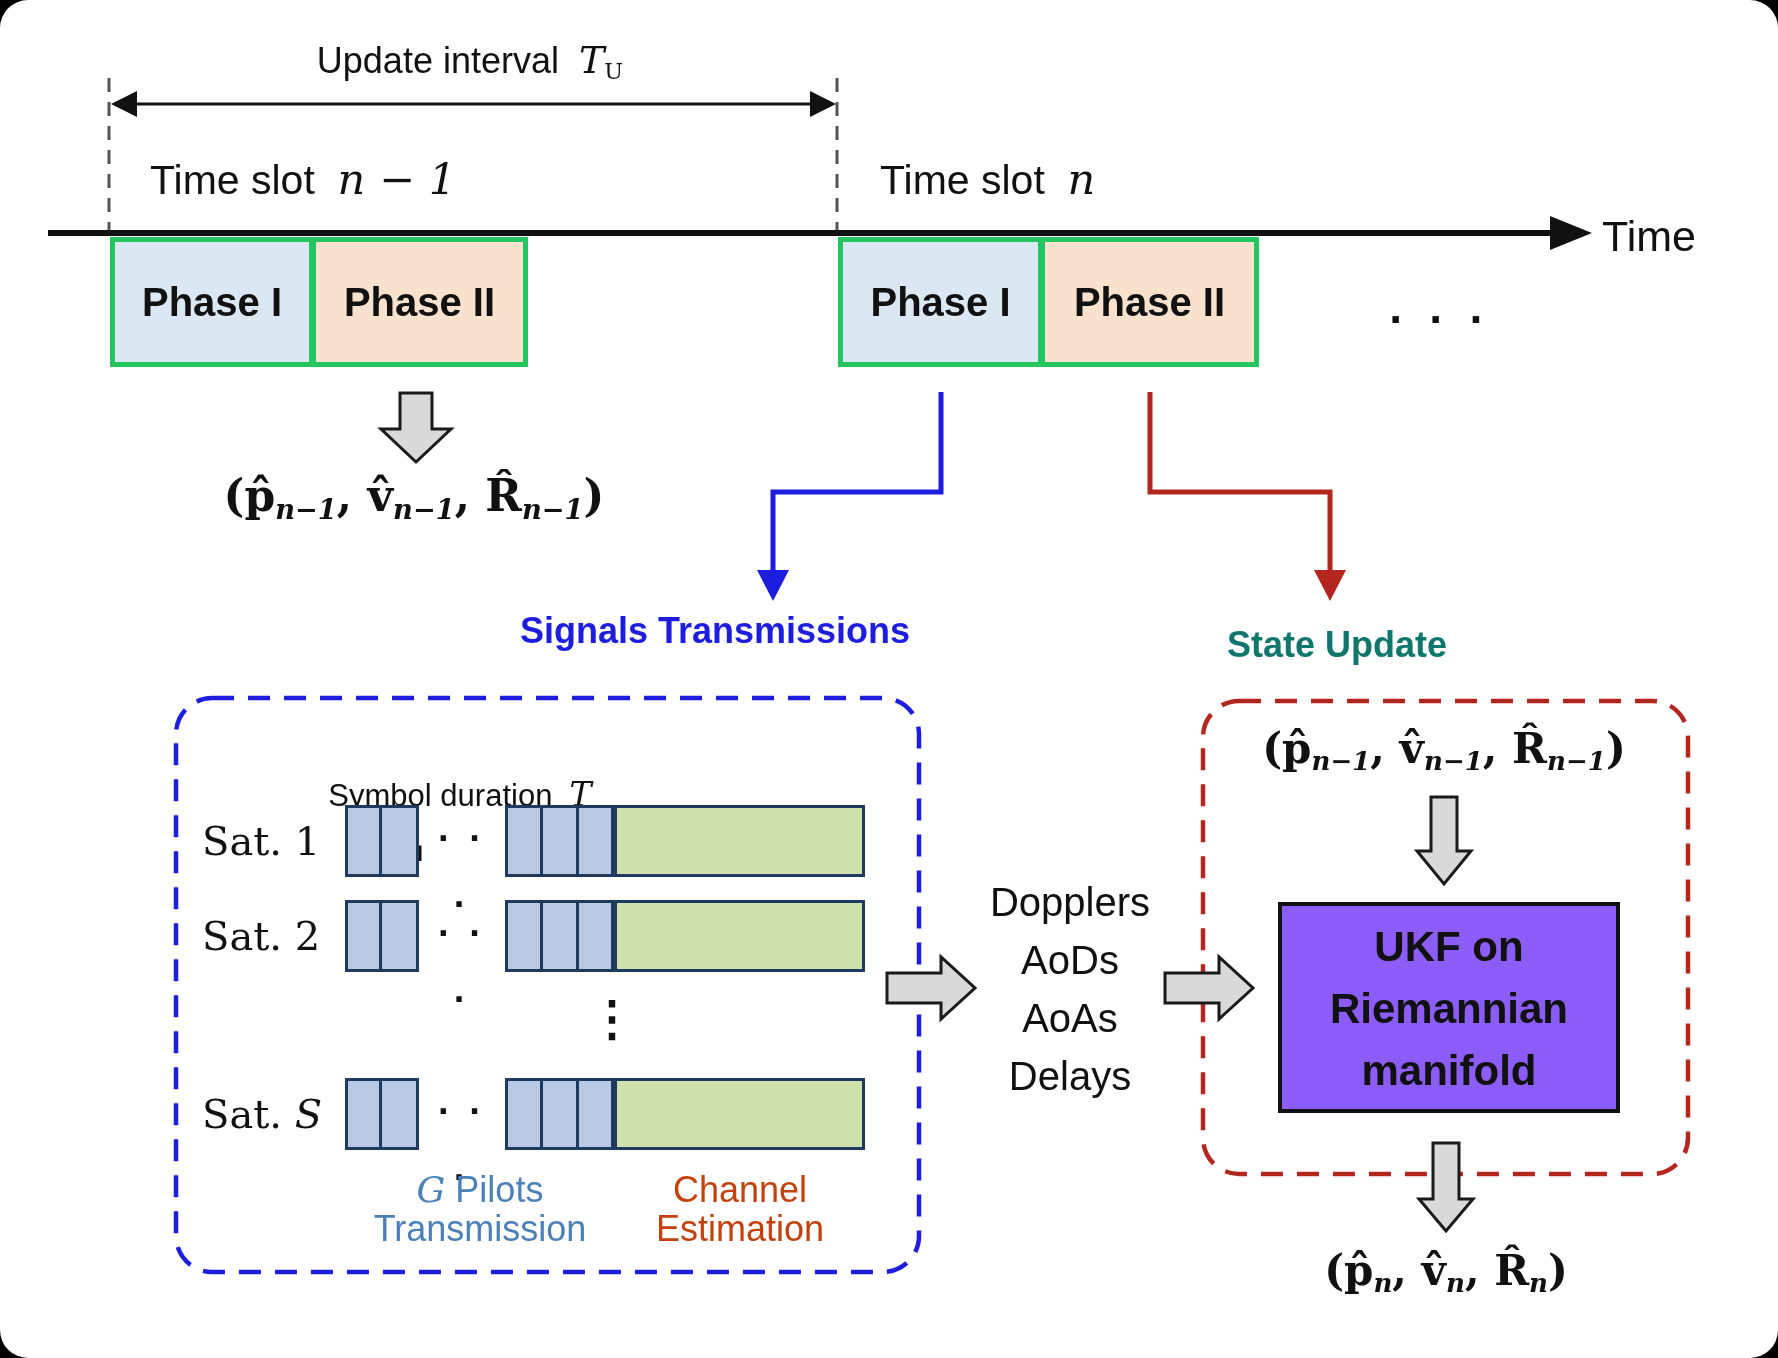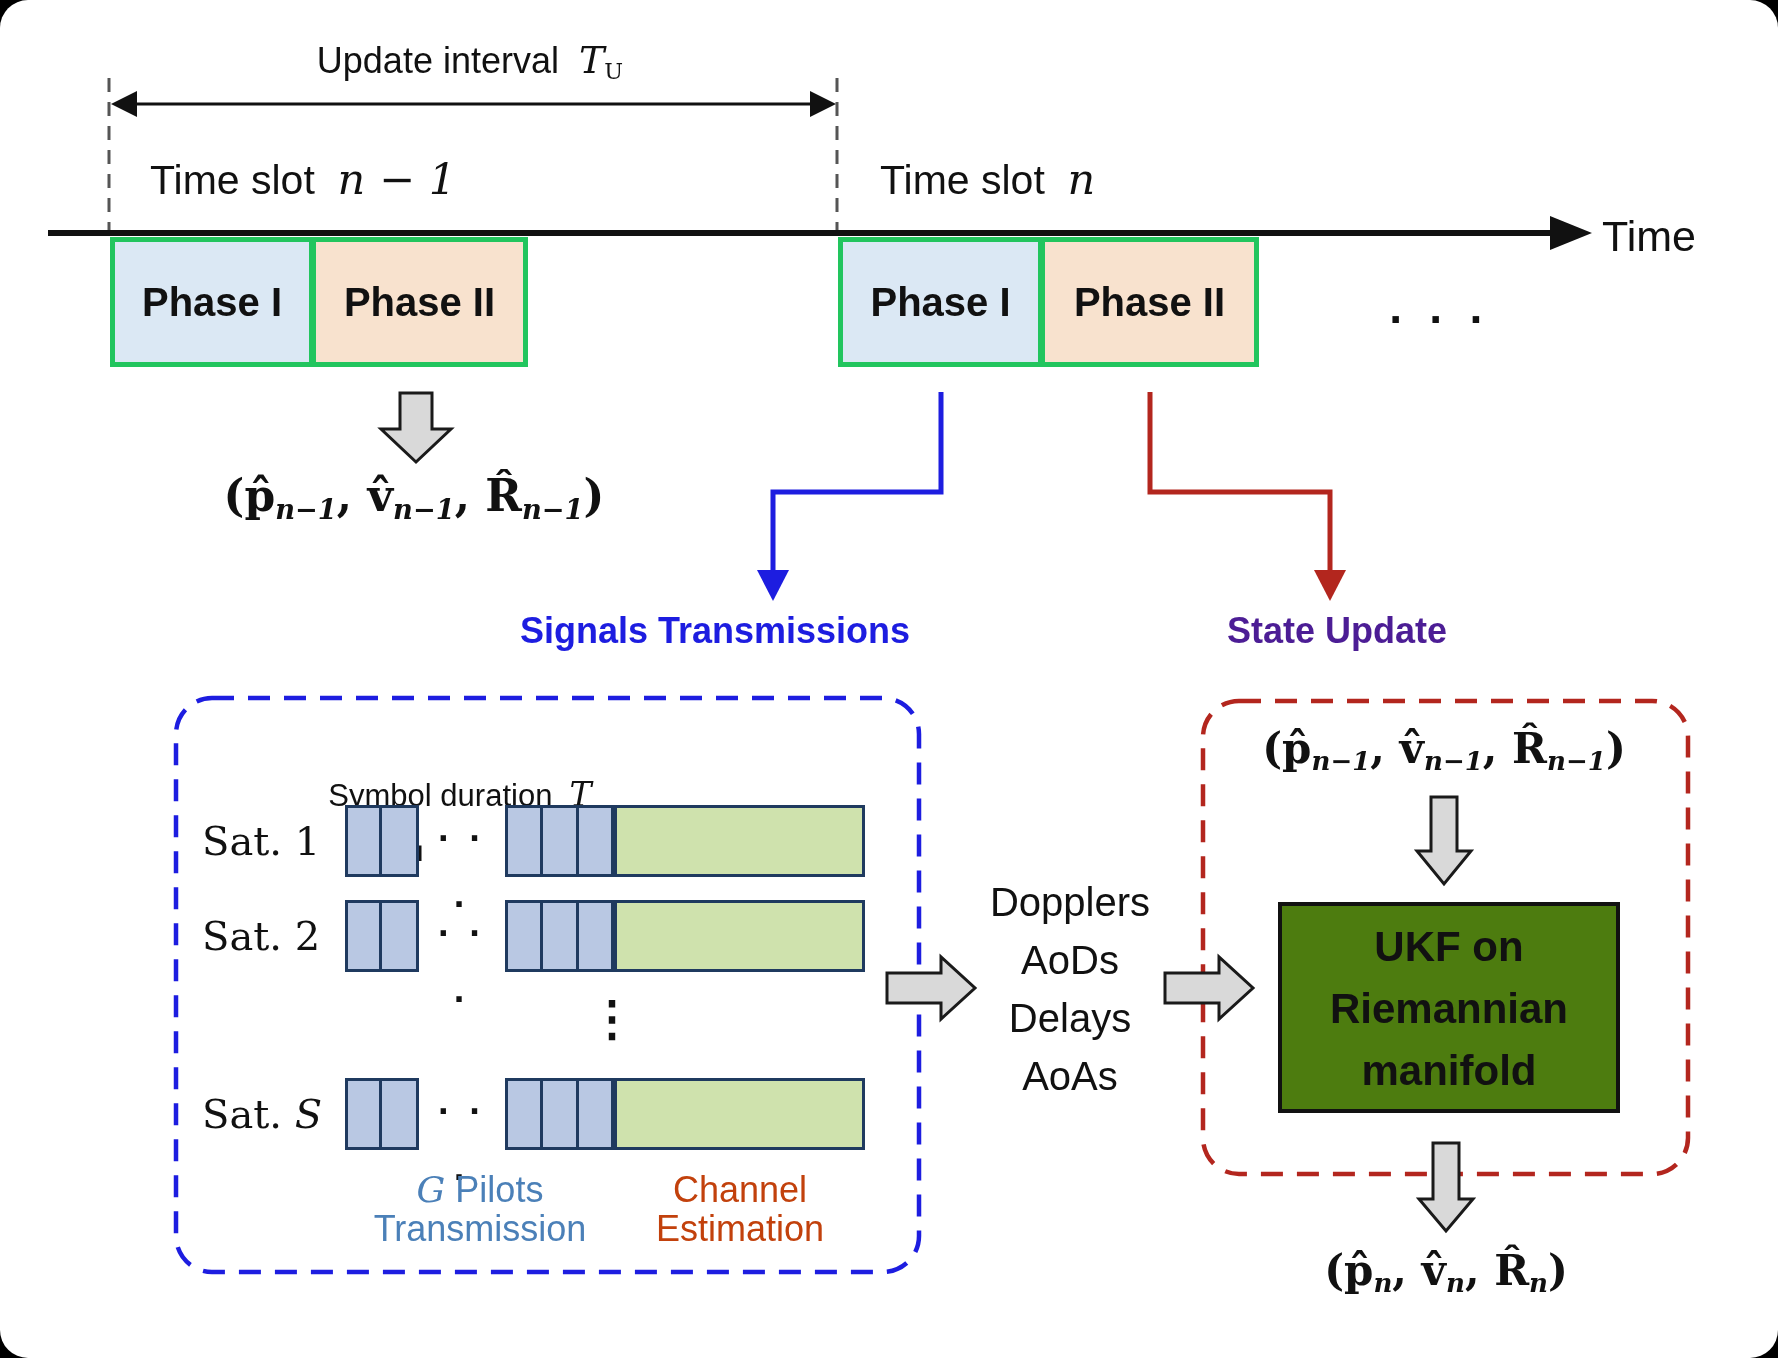--- a/index.html
+++ b/index.html
@@ -99,21 +99,21 @@
       <span>Phase II</span>
     </div>
 
   <div class="abs ctr" style="left:1380px;top:292px;width:120px;font-size:46px;font-weight:bold;letter-spacing:6px;">· · ·</div>
 
   <div class="statetxt ctr" style="left:164px;top:470px;font-size:44px;">
     <span>(</span><span class="mb">p̂</span><sub class="msub">n−1</sub><span>, </span><span class="mb">v̂</span><sub class="msub">n−1</sub><span>, </span><span class="mb">R̂</span><sub class="msub">n−1</sub><span>)</span>
   </div>
 
   <div class="heading" style="left:465px;top:610px;color:#1d1de0;">Signals Transmissions</div>
-  <div class="heading" style="left:1087px;top:610px;color:#4c1d95;">State Update</div>
+  <div class="heading" style="left:1087px;top:624px;color:#0f766e;">State Update</div>
 
   <div class="abs ctr" style="left:260px;top:775px;width:400px;font-size:31px;">
     <span>Symbol duration</span>&nbsp;
     <span class="m" style="font-size:33px;">T</span>
   </div>
 
   <div class="sat-row" style="left:0;top:805px;width:919px;">
     <div class="sat-label"><span>Sat.</span> <span>1</span></div>
     <div class="cellgrp" style="left:345px;width:74px;">
         <div class="cell"></div>
@@ -165,29 +165,29 @@
     <span>Transmission</span>
   </div>
   <div class="twolines" style="left:590px;top:1170px;width:300px;color:#c2410c;">
     <span>Channel</span><br>
     <span>Estimation</span>
   </div>
 
   <div class="abs ctr" style="left:945px;top:873px;width:250px;font-size:40px;line-height:58px;">
     <div>Dopplers</div>
     <div>AoDs</div>
+    <div>AoAs</div>
     <div>Delays</div>
-    <div>AoAs</div>
   </div>
 
   <div class="statetxt ctr" style="left:1194px;top:724px;font-size:42px;">
     <span>(</span><span class="mb">p̂</span><sub class="msub">n−1</sub><span>, </span><span class="mb">v̂</span><sub class="msub">n−1</sub><span>, </span><span class="mb">R̂</span><sub class="msub">n−1</sub><span>)</span>
   </div>
 
-  <div class="abs" style="left:1278px;top:902px;width:342px;height:211px;background:#4d7c0f;border:4px solid #111;box-sizing:border-box;">
+  <div class="abs" style="left:1278px;top:902px;width:342px;height:211px;background:#8b5cf6;border:4px solid #111;box-sizing:border-box;">
     <div id="ukf-text">
       <div>UKF on</div>
       <div>Riemannian</div>
       <div>manifold</div>
     </div>
   </div>
 
   <div class="statetxt ctr" style="left:1196px;top:1246px;font-size:42px;">
     <span>(</span><span class="mb">p̂</span><sub class="msub">n</sub><span>, </span><span class="mb">v̂</span><sub class="msub">n</sub><span>, </span><span class="mb">R̂</span><sub class="msub">n</sub><span>)</span>
   </div>

